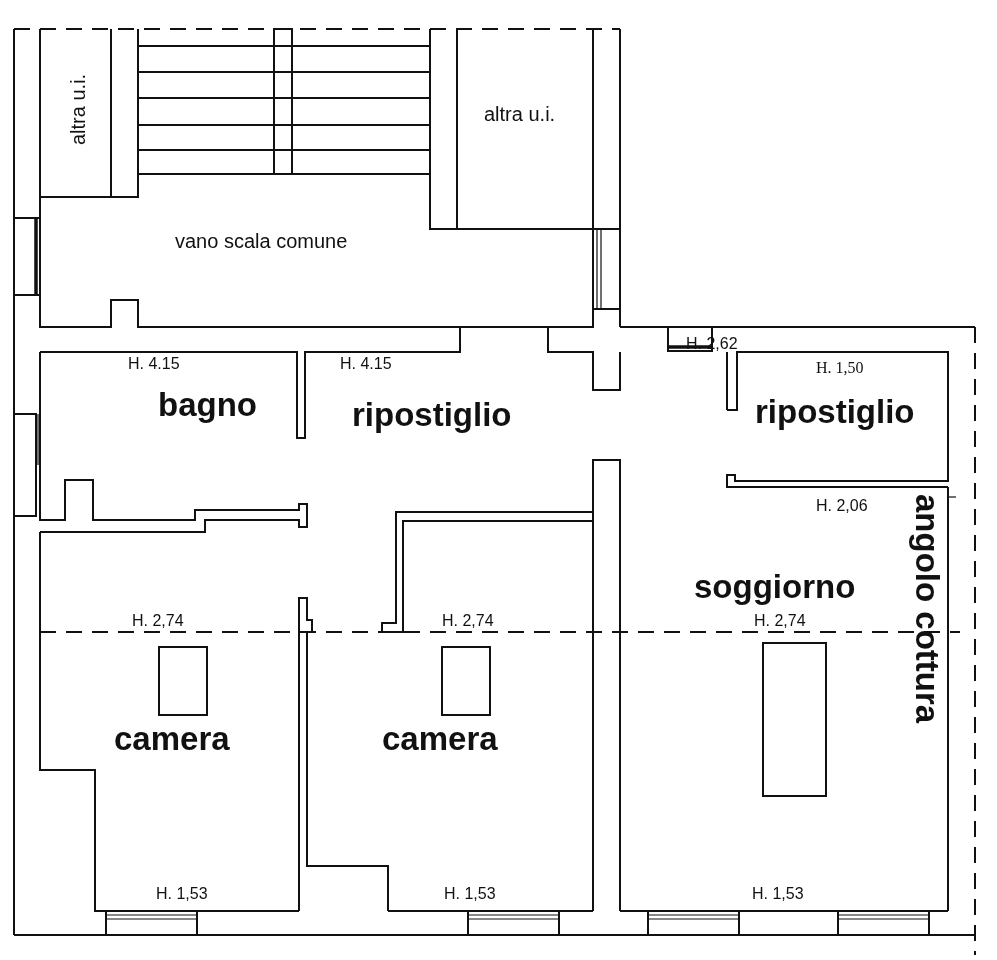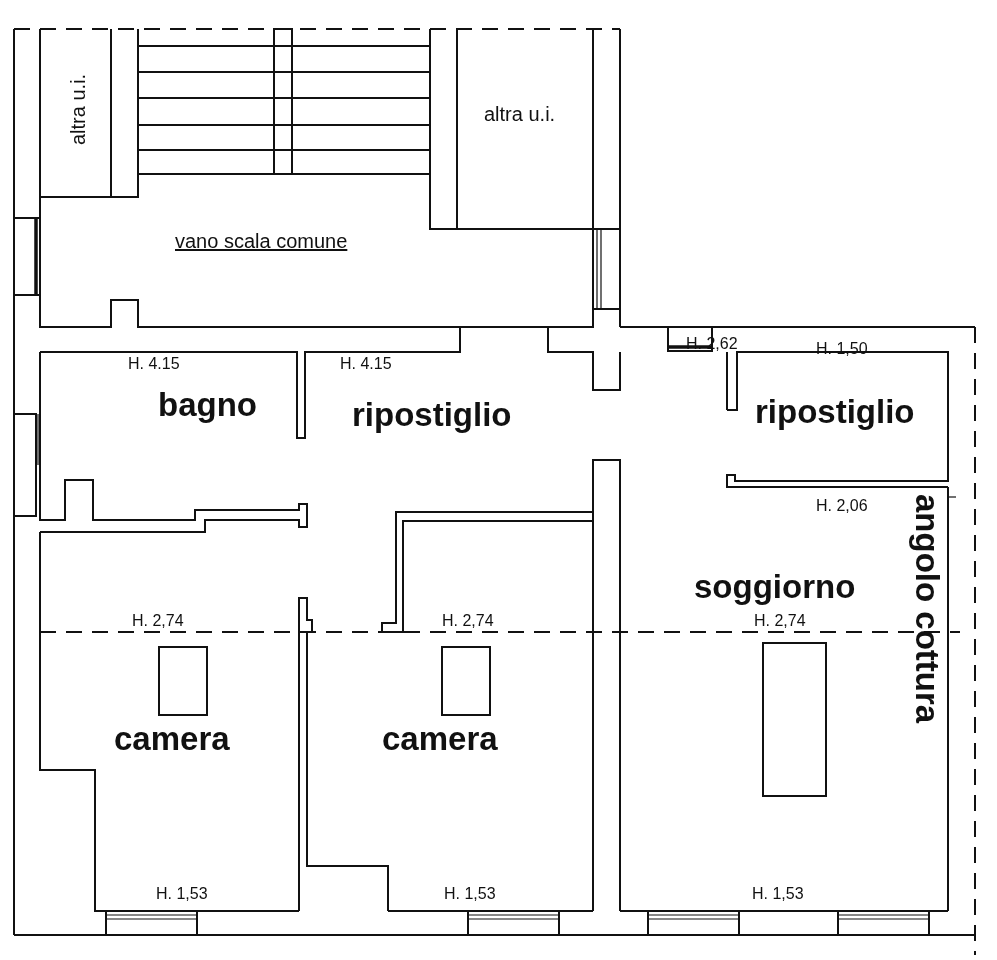--- a/index.html
+++ b/index.html
@@ -118,31 +118,31 @@
 
   <line class="d" x1="40" y1="632" x2="960" y2="632"></line>
 
   <rect class="w" x="159" y="647" width="48" height="68"></rect>
   <rect class="w" x="442" y="647" width="48" height="68"></rect>
   <rect class="w" x="763" y="643" width="63" height="153"></rect>
 </svg>
 
 <div class="lbl small vert" style="left:68px;top:145px;transform:rotate(-90deg);">altra u.i.</div>
 <div class="lbl small" style="left:484px;top:104px;">altra u.i.</div>
-<div class="lbl small" style="left:175px;top:231px;text-decoration:underline;">vano scala comune</div>
+<div class="lbl small" style="left:175px;top:231px;">vano scala comune</div>
 
 <div class="lbl hgt" style="left:128px;top:356px;">H. 4.15</div>
 <div class="lbl room" style="left:110px;top:388px;margin-left:48px;">bagno</div>
 
 <div class="lbl hgt" style="left:340px;top:356px;">H. 4.15</div>
 <div class="lbl room" style="left:352px;top:398px;">ripostiglio</div>
 
 <div class="lbl hgt" style="left:650px;top:336px;margin-left:36px;">H. 2,62</div>
 
-<div class="lbl hgt" style="left:816px;top:341px;">H. 1,50</div>
+<div class="lbl hgt" style="left:816px;top:360px;font-family:Liberation Serif, serif;">H. 1,50</div>
 <div class="lbl room" style="left:755px;top:395px;">ripostiglio</div>
 
 <div class="lbl hgt" style="left:816px;top:490px;margin-top:8px;">H. 2,06</div>
 <div class="lbl room" style="left:694px;top:570px;">soggiorno</div>
 <div class="lbl hgt" style="left:754px;top:613px;">H. 2,74</div>
 <div class="lbl hgt" style="left:752px;top:886px;">H. 1,53</div>
 
 <div class="lbl room vert" style="left:944px;top:494px;transform:rotate(90deg);">angolo cottura</div>
 
 <div class="lbl hgt" style="left:132px;top:613px;">H. 2,74</div>

